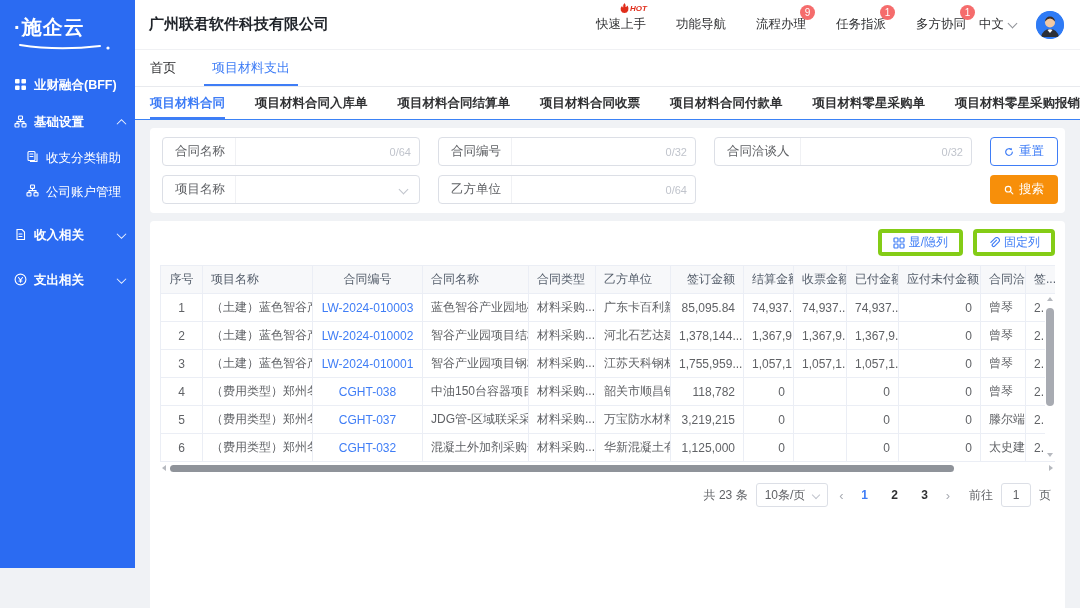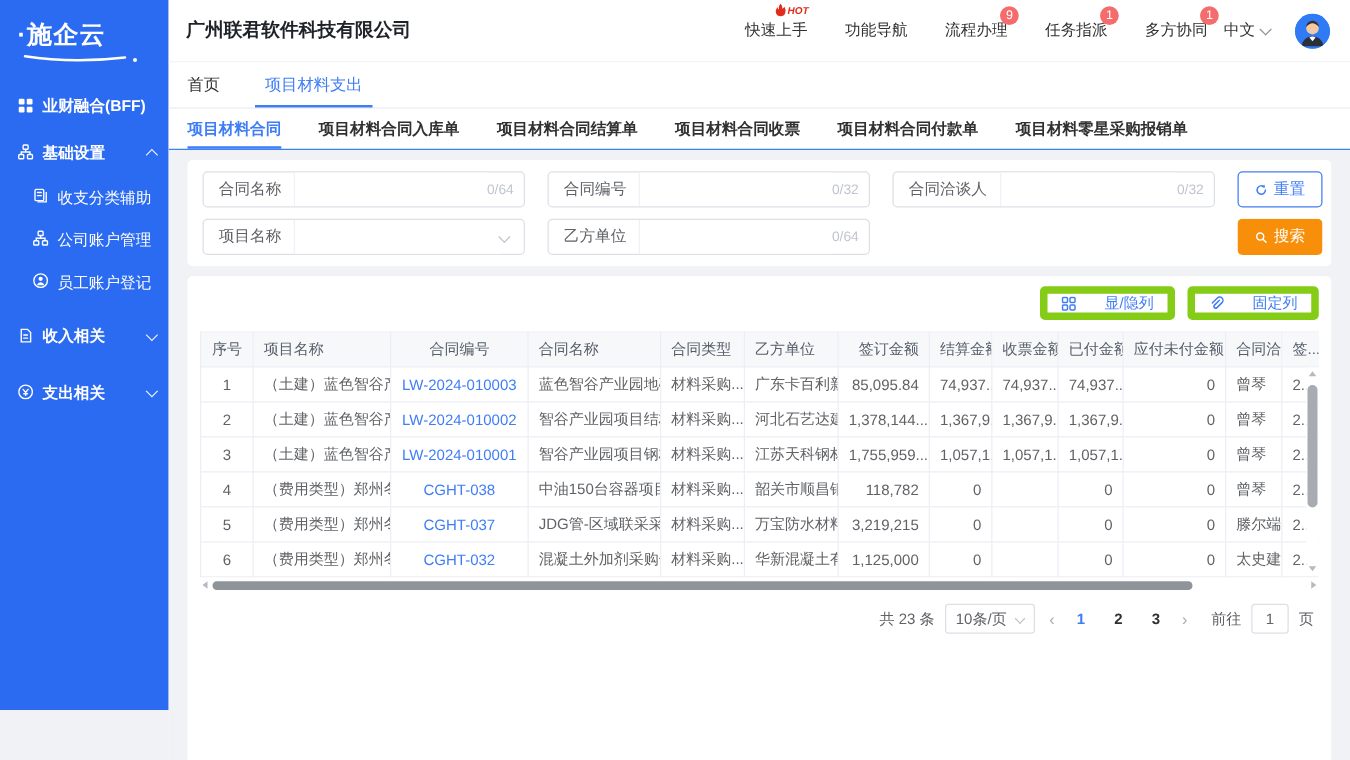--- a/index.html
+++ b/index.html
@@ -54,21 +54,21 @@
   .field input { flex:1; min-width:0; border:none; outline:none; height:100%; font-size:12.5px; border-left:1px solid #f0f1f4; padding:0 6px; color:#303133; }
   .field .counter { color:#c0c4cc; font-size:11px; padding-right:8px; }
   .field .sel-chev { width:7px; height:7px; border-right:1.3px solid #c0c4cc; border-bottom:1.3px solid #c0c4cc; transform:rotate(45deg); margin-right:12px; }
   .btn-col { display:flex; justify-content:flex-end; }
   .btn { display:inline-flex; align-items:center; justify-content:center; gap:5px; height:29px; padding:0 13px; border-radius:4px; font-size:12.5px; cursor:pointer; border:1px solid transparent; white-space:nowrap; }
   .btn-reset { border-color:#3f7df6; color:#3f7df6; background:#fff; width:68px; }
   .btn-search { background:#f78f0a; color:#fff; width:68px; }
   
   .table-card { flex:1; padding:8px 10px 0; display:flex; flex-direction:column; min-height:0; border-radius:4px 4px 0 0; }
   .toolbar { display:flex; justify-content:flex-end; gap:10px; margin-bottom:9px; }
-  .tbtn { display:inline-flex; align-items:center; gap:23px; height:27px; padding:0 11px; border:6px solid #84cc16; border-radius:4px; color:#3f7df6; font-size:12px; cursor:pointer; background:#fff; }
+  .tbtn { display:inline-flex; align-items:center; gap:4px; height:27px; padding:0 11px; border:4px solid #84cc16; border-radius:4px; color:#3f7df6; font-size:12px; cursor:pointer; background:#fff; }
   .table-wrap { position:relative; overflow:hidden; }
   table { border-collapse:collapse; table-layout:fixed; width:895px; }
   th,td { border:1px solid #ebeef5; height:28px; padding:0 8px; font-size:12px; overflow:hidden; white-space:nowrap; text-overflow:clip; }
   thead th { background:#f7f8fa; color:#555e6b; font-weight:normal; }
   td { color:#606266; }
   .al { text-align:left; } .ac { text-align:center; } .ar { text-align:right; }
   .cell-link { color:#3f7df6; cursor:pointer; }
   
   .vscroll { position:absolute; top:29px; right:0; bottom:2px; width:10px; background:#fff; }
   .vthumb { position:absolute; left:1px; top:14px; width:8px; height:98px; background:#a8abb2; border-radius:4px; cursor:pointer; }
@@ -134,29 +134,20 @@
         <span class="grow"></span>
       </div>
       <div class="m-item sub">
         <span class="icon-svg"><svg width="13" height="13" viewBox="0 0 13 13">
             <rect x="4.5" y="1" width="4" height="3.4" rx="0.7" stroke="#fff" fill="none" stroke-width="1.1"></rect>
             <rect x="1" y="8.6" width="4" height="3.4" rx="0.7" stroke="#fff" fill="none" stroke-width="1.1"></rect>
             <rect x="8" y="8.6" width="4" height="3.4" rx="0.7" stroke="#fff" fill="none" stroke-width="1.1"></rect>
             <path d="M6.5 4.4v2.2M3 8.6V6.6h7v2" stroke="#fff" fill="none" stroke-width="1.1"></path>
           </svg></span>
         <span>公司账户管理</span>
-        <span class="grow"></span>
-      </div>
-      <div class="m-item sub">
-        <span class="icon-svg"><svg width="13" height="13" viewBox="0 0 13 13">
-            <circle cx="6.5" cy="6.5" r="5.4" stroke="#fff" fill="none" stroke-width="1.1"></circle>
-            <circle cx="6.5" cy="5" r="1.7" fill="#fff"></circle>
-            <path d="M3.4 10.2q1-2.4 3.1-2.4t3.1 2.4" fill="#fff"></path>
-          </svg></span>
-        <span>员工账户登记</span>
         <span class="grow"></span>
       </div>
       <div class="m-gap"></div>
       <div class="m-item">
         <span class="icon-svg"><svg width="13" height="13" viewBox="0 0 13 13">
             <path d="M3 1.5h5l2.5 2.5v7.5h-7.5z" stroke="#fff" fill="none" stroke-width="1.1"></path>
             <path d="M5 6h3M5 8.5h3" stroke="#fff" stroke-width="1.1" stroke-linecap="round"></path>
           </svg></span>
         <span>收入相关</span>
         <span class="grow"></span>
@@ -220,20 +211,23 @@
         <span>项目材料合同入库单</span>
       </div>
       <div class="subtab">
         <span>项目材料合同结算单</span>
       </div>
       <div class="subtab">
         <span>项目材料合同收票</span>
       </div>
       <div class="subtab">
         <span>项目材料合同付款单</span>
+      </div>
+      <div class="subtab">
+        <span>项目材料零星采购单</span>
       </div>
       <div class="subtab">
         <span>项目材料零星采购报销单</span>
       </div>
     </div>
 
   <div class="content">
 
     <div class="card search-card">
       <div class="search-grid">

